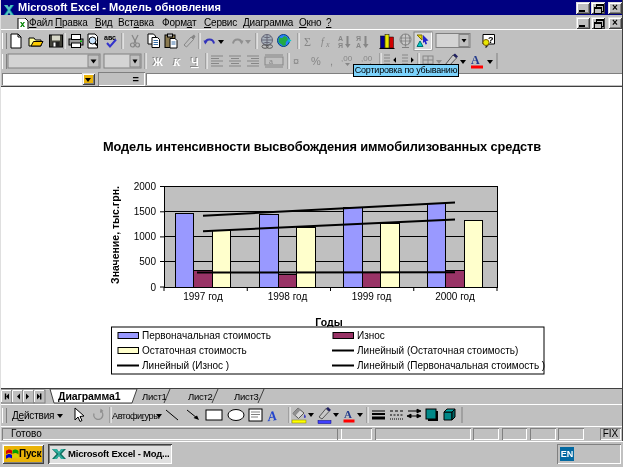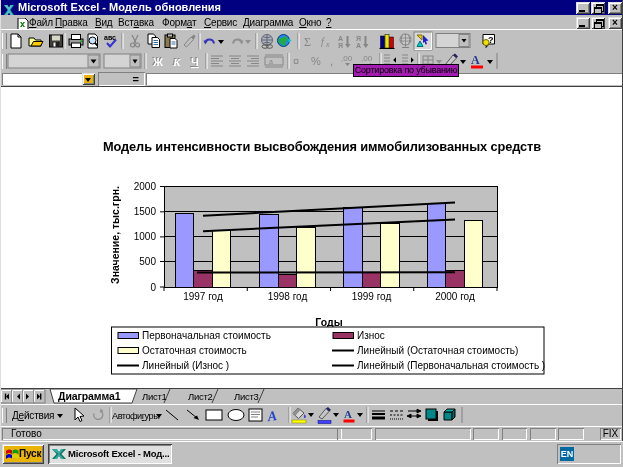--- a/index.html
+++ b/index.html
@@ -597,13 +597,13 @@
   <div class="abs" style="left:20px;top:3px;font-size:9.5px;letter-spacing:-0.2px;font-weight:bold;line-height:14px;white-space:nowrap;">Microsoft Excel - Мод...</div>
 </div>
 <div class="abs" style="left:557px;top:444px;width:64px;height:20px;box-shadow:inset 1px 1px 0 #808080, inset -1px -1px 0 #fff;">
   <div class="abs" style="left:3px;top:3px;width:14px;height:14px;background:#0369a1;color:#fff;font-size:9px;font-weight:bold;text-align:center;line-height:14px;">EN</div>
   <div class="abs" style="left:20px;top:3px;width:42px;font-size:10px;line-height:14px;text-align:center;white-space:nowrap;margin-top:18px;">4:33 PM</div>
 </div>
 
 <div class="abs" style="left:0;top:0;width:1px;height:441px;background:#dfdfdf;"></div>
 <div class="abs" style="left:622px;top:0;width:1px;height:441px;background:#404040;"></div>
 
-<div class="abs" style="left:353px;top:64px;width:104px;height:11px;background:#a21caf;border:1px solid #000;font-size:9px;letter-spacing:-0.2px;line-height:11px;text-align:center;white-space:nowrap;z-index:50;">Сортировка по убыванию</div>
+<div class="abs" style="left:353px;top:64px;width:104px;height:11px;background:#7dd3fc;border:1px solid #000;font-size:9px;letter-spacing:-0.2px;line-height:11px;text-align:center;white-space:nowrap;z-index:50;">Сортировка по убыванию</div>
 
 </body></html>

